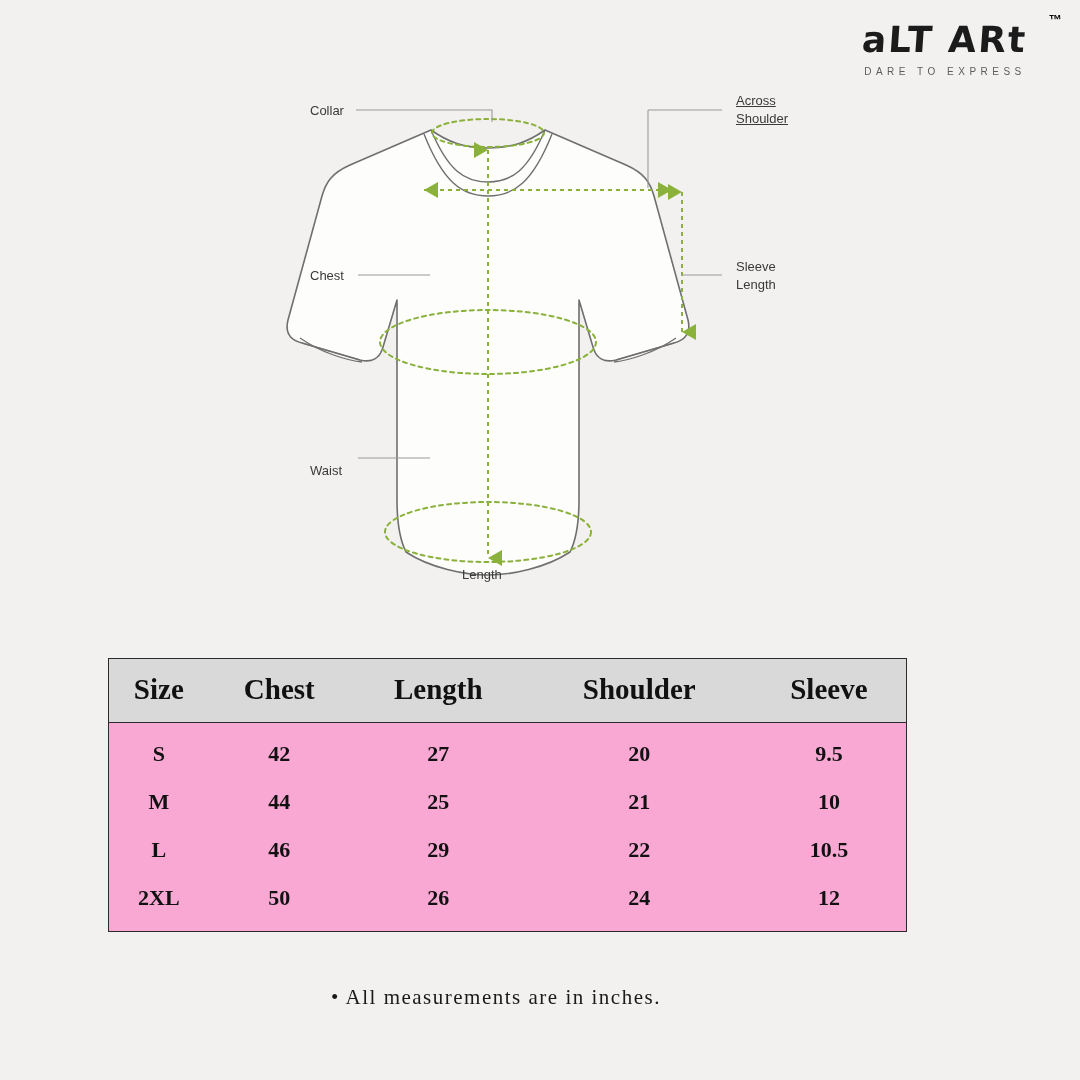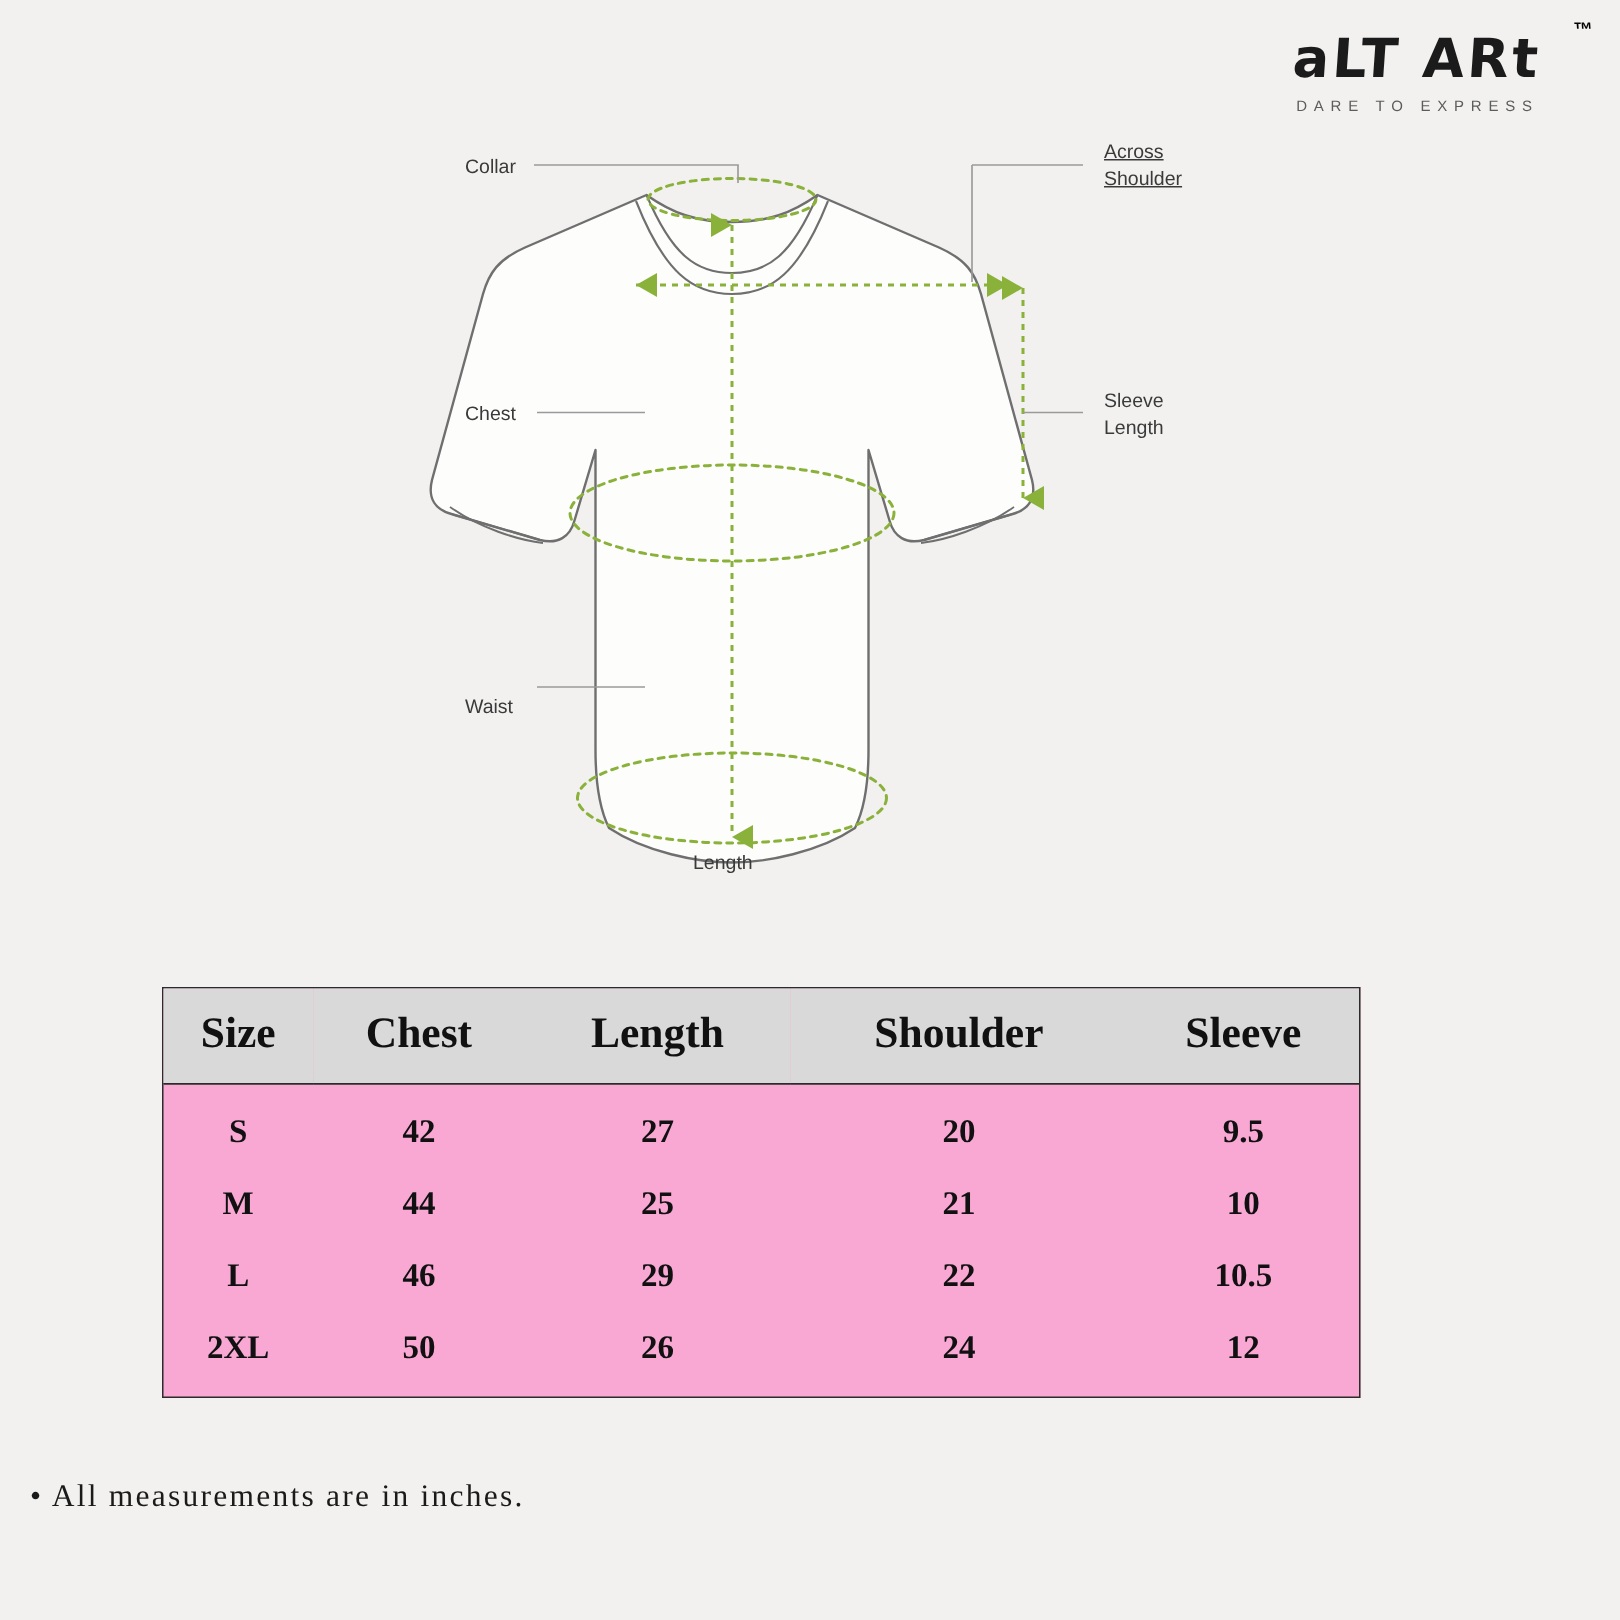--- a/index.html
+++ b/index.html
@@ -105,26 +105,25 @@
     padding: 11px 0;
   }
   tbody tr:first-child td { padding-top: 18px; }
   tbody tr:last-child td  { padding-bottom: 20px; text-align: center; }
 
   .footnote {
     position: absolute;
     left: 0;
     top: 985px;
     width: 992px;
-    text-align: left;
+    text-align: center;
     font-family: "Liberation Serif", serif;
     font-size: 21px;
     letter-spacing: 1.5px;
     color: #1a1a1a;
-    padding-left: 20px;
   }
 </style>
 </head>
 <body>
 
 <div class="logo">
   <div class="logo-mark">aLT ARt</div>
   <div class="logo-tm">™</div>
   <div class="logo-tagline">DARE TO EXPRESS</div>
 </div>

